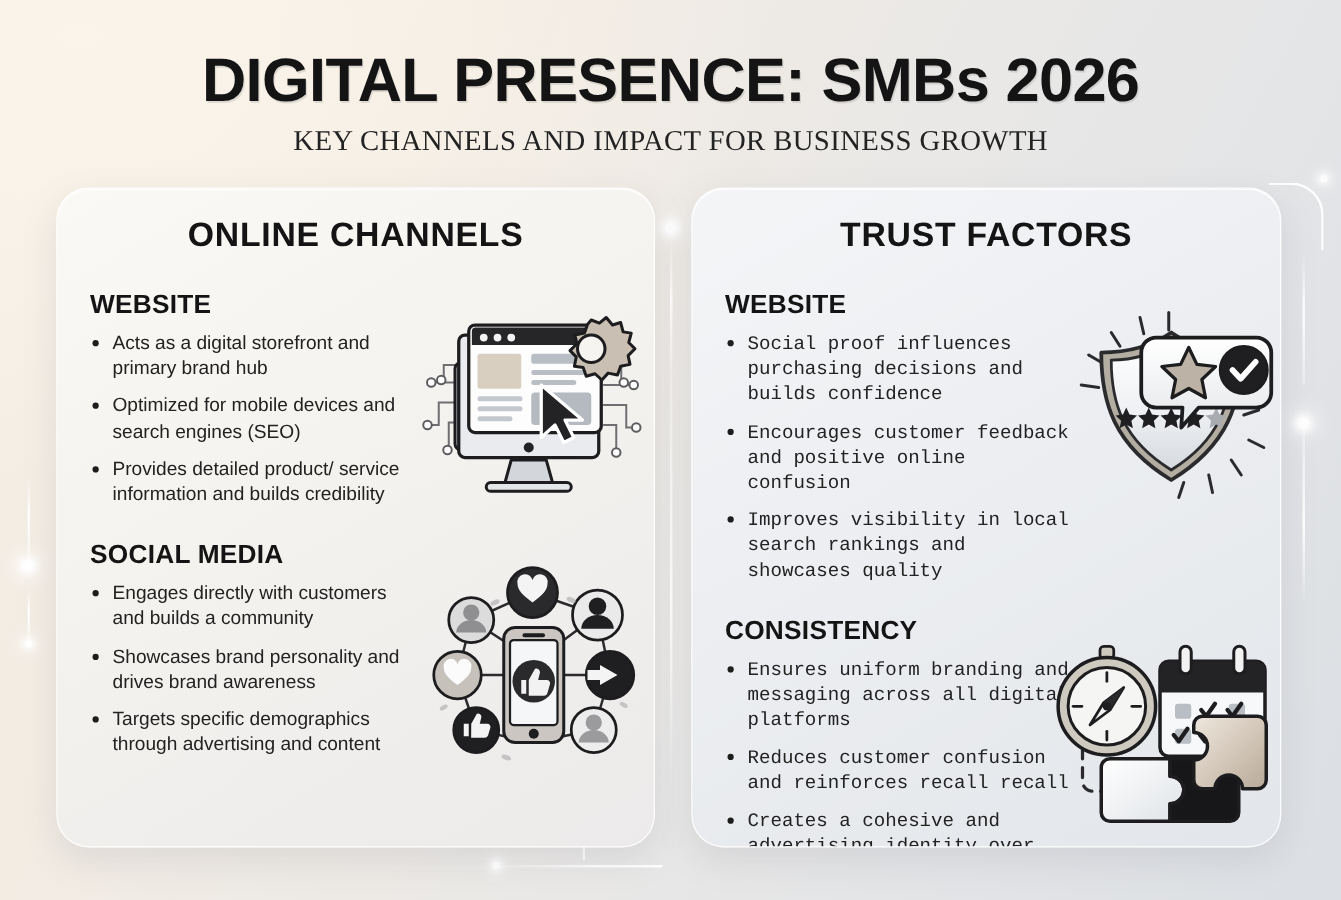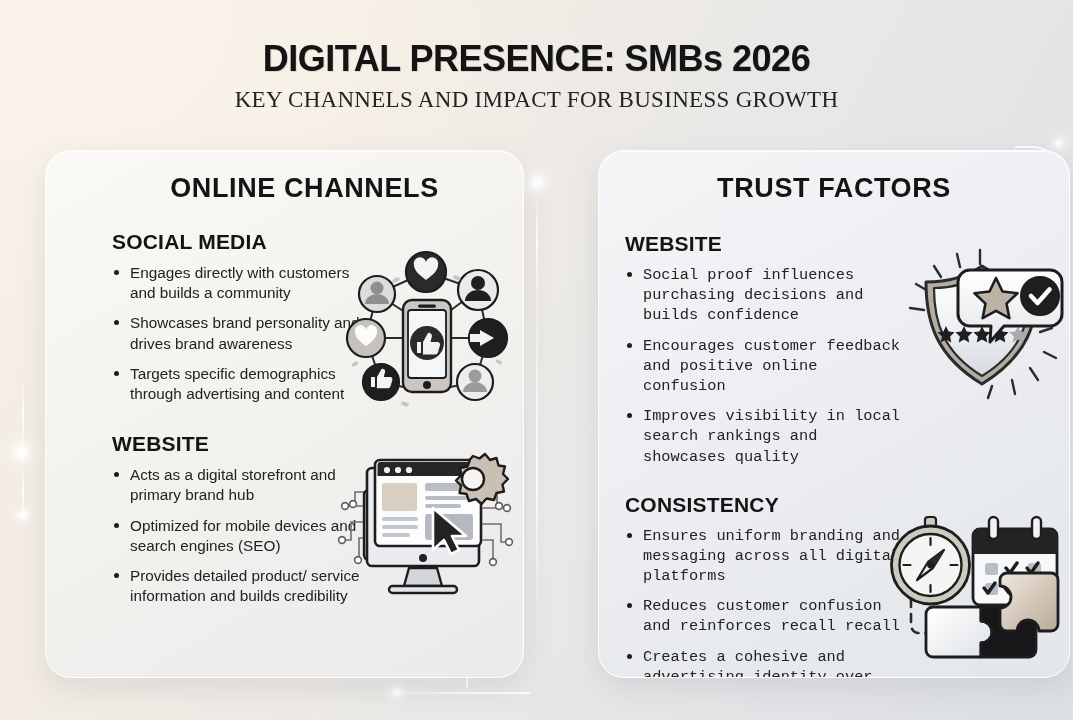--- a/index.html
+++ b/index.html
@@ -41,41 +41,41 @@
   }
   .corner-trace-tr {
     border:2px solid rgba(255,255,255,.9);
     border-bottom:none; border-left:none;
     filter:blur(.3px);
   }
 
   
   .header { position:absolute; top:0; left:0; width:1073px; text-align:center; padding-top:40px; }
   .title {
-    font-size:36px; font-weight:bold; letter-spacing:-0.5px;
+    font-size:49px; font-weight:bold; letter-spacing:-0.5px;
     color:#141414; line-height:1.05;
     text-shadow:1px 1px 0 rgba(0,0,0,.10);
   }
   .subtitle {
     margin-top:9px; font-size:23px; font-weight:500;
     letter-spacing:.3px; color:#232323;font-family:Liberation Serif, serif;
   }
 
   
   .card {
     position:absolute; top:150px; height:528px;
     border-radius:26px;
     border:1.5px solid rgba(255,255,255,.85);
     box-shadow:0 10px 28px rgba(120,120,130,.16), 0 1px 0 rgba(255,255,255,.9) inset;
     overflow:hidden;
   }
   .card-left  { left:45px;  width:479px;
-    background:linear-gradient(150deg,#fbf9f5 0%, #f5f3ef 40%, #eceaea 100%);padding-left:40px; }
+    background:linear-gradient(150deg,#fbf9f5 0%, #f5f3ef 40%, #eceaea 100%); }
   .card-right { left:553px; width:472px;
-    background:linear-gradient(150deg,#f4f5f7 0%, #eceef1 45%, #e3e6ea 100%);margin-left:45px; }
+    background:linear-gradient(150deg,#f4f5f7 0%, #eceef1 45%, #e3e6ea 100%); }
 
   .card-title {
     text-align:center; font-size:27px; font-weight:bold;
     letter-spacing:.6px; color:#141414; margin-top:22px;
   }
 
   .section { position:relative; padding:0 22px 0 26px; }
   .sec-1 { margin-top:28px; }
   .sec-2 { margin-top:26px; }
 
@@ -127,20 +127,88 @@
 
 <div class="deco glow-dot sm" style="left:1056px; top:140px; opacity:.85;"></div>
 
 <div class="header">
   <div class="title">DIGITAL PRESENCE: SMBs 2026</div>
   <div class="subtitle">KEY CHANNELS AND IMPACT FOR BUSINESS GROWTH</div>
 </div>
 
 <div class="card card-left">
   <div class="card-title">ONLINE CHANNELS</div>
+
+  <div class="section sec-1">
+    <div class="sec-head">WEBSITE</div>
+    <ul class="bullets">
+      <li>Acts as a digital storefront and primary brand hub</li>
+      <li>Optimized for mobile devices and search engines (SEO)</li>
+      <li>Provides detailed product/ service information and builds credibility</li>
+    </ul>
+
+    <div class="icon-slot slot-web">
+      <svg viewBox="0 0 180 160">
+
+        <g stroke="#6f6f72" stroke-width="1.6" fill="none" stroke-linecap="round">
+          <path d="M36 42 h-14 v10"></path>
+            <path d="M36 56 h-22"></path>
+          <path d="M36 72 h-18 v18 h-8"></path>
+            <path d="M36 88 h-10 v20"></path>
+          <path d="M150 44 h14 v10"></path>
+            <path d="M150 58 h22"></path>
+          <path d="M150 74 h18 v18 h6"></path>
+            <path d="M150 90 h10 v20"></path>
+        </g>
+        <g fill="#fff" stroke="#5e5e61" stroke-width="1.6">
+          <circle cx="20" cy="54" r="3.4"></circle>
+            <circle cx="12" cy="56" r="3.4"></circle>
+          <circle cx="9" cy="90" r="3.4"></circle>
+            <circle cx="25" cy="110" r="3.4"></circle>
+          <circle cx="166" cy="56" r="3.4"></circle>
+            <circle cx="174" cy="58" r="3.4"></circle>
+          <circle cx="176" cy="92" r="3.4"></circle>
+            <circle cx="160" cy="112" r="3.4"></circle>
+        </g>
+
+        <rect x="31" y="40" width="112" height="70" rx="5" fill="#cfd2d6" stroke="#1d1d1f" stroke-width="2.4"></rect>
+
+        <rect x="34" y="18" width="112" height="98" rx="5" fill="#e9ebee" stroke="#1d1d1f" stroke-width="2.6"></rect>
+
+        <rect x="42" y="10" width="106" height="86" rx="5" fill="#fdfdfd" stroke="#1d1d1f" stroke-width="2.6"></rect>
+        <path d="M44.5 15 a3 3 0 0 1 3-3 h96 a3 3 0 0 1 3 3 v11 h-102 z" fill="#262629"></path>
+        <circle cx="54" cy="20" r="3.1" fill="#f2f2f2"></circle>
+          <circle cx="65" cy="20" r="3.1" fill="#f2f2f2"></circle>
+          <circle cx="76" cy="20" r="3.1" fill="#f2f2f2"></circle>
+        <rect x="49" y="33" width="35" height="28" rx="2" fill="#d9cfc1"></rect>
+        <g fill="#b9bec4">
+          <rect x="92" y="33" width="48" height="8" rx="2"></rect>
+          <rect x="92" y="46" width="48" height="4" rx="2"></rect>
+          <rect x="92" y="54" width="36" height="4" rx="2"></rect>
+        </g>
+        <g fill="#c3c8ce">
+          <rect x="49" y="67" width="36" height="4" rx="2"></rect>
+          <rect x="49" y="75" width="36" height="4" rx="2"></rect>
+          <rect x="49" y="83" width="28" height="4" rx="2"></rect>
+        </g>
+        <rect x="92" y="64" width="48" height="26" rx="3" fill="#b5bac0"></rect>
+
+        <g transform="translate(140,33)">
+          <path d="M0,-27 L6.5,-24.5 L12,-29 L17,-23 L23.5,-25 L25.5,-17.5 L32,-16.5 L30,-9 L35,-4 L29.5,1.5 L31,8.5 L23.5,10 L21,17 L13.5,15.5 L8.5,21 L3,16 L-4,18 L-6.5,11 L-13.5,10 L-12,2.5 L-17,-2.5 L-11.5,-8 L-13,-15 L-5.5,-16.5 L-3,-23.5 Z" fill="#c9bfb2" stroke="#1d1d1f" stroke-width="2.4" stroke-linejoin="round"></path>
+          <circle cx="0" cy="-4" r="11" fill="#f6f4f1" stroke="#1d1d1f" stroke-width="2.4"></circle>
+        </g>
+
+        <path d="M100 58 L100 100 L111 90 L118 104 L126 100 L119 86 L133 86 Z" fill="#232326" stroke="#fff" stroke-width="2.6" stroke-linejoin="round"></path>
+
+        <circle cx="90" cy="108" r="4" fill="#232326"></circle>
+        <path d="M76 118 h28 l5 18 h-38 z" fill="#d3d7db" stroke="#1d1d1f" stroke-width="2.4" stroke-linejoin="round"></path>
+        <rect x="56" y="136" width="68" height="7" rx="3.5" fill="#e4e7ea" stroke="#1d1d1f" stroke-width="2.4"></rect>
+      </svg>
+    </div>
+  </div>
 
   <div class="section sec-2">
     <div class="sec-head">SOCIAL MEDIA</div>
     <ul class="bullets">
       <li>Engages directly with customers and builds a community</li>
       <li>Showcases brand personality and drives brand awareness</li>
       <li>Targets specific demographics through advertising and content</li>
     </ul>
 
     <div class="icon-slot slot-social">
@@ -195,88 +263,20 @@
         <g fill="#a9a9ac" opacity=".6">
           <ellipse cx="63" cy="34" rx="4" ry="2" transform="rotate(-25 63 34)"></ellipse>
           <ellipse cx="124" cy="32" rx="4" ry="2" transform="rotate(25 124 32)"></ellipse>
           <ellipse cx="22" cy="118" rx="3.5" ry="1.8" transform="rotate(-30 22 118)"></ellipse>
           <ellipse cx="166" cy="116" rx="3.5" ry="1.8" transform="rotate(30 166 116)"></ellipse>
           <ellipse cx="72" cy="158" rx="4" ry="2" transform="rotate(20 72 158)"></ellipse>
         </g>
       </svg>
     </div>
   </div>
-
-  <div class="section sec-1">
-    <div class="sec-head">WEBSITE</div>
-    <ul class="bullets">
-      <li>Acts as a digital storefront and primary brand hub</li>
-      <li>Optimized for mobile devices and search engines (SEO)</li>
-      <li>Provides detailed product/ service information and builds credibility</li>
-    </ul>
-
-    <div class="icon-slot slot-web">
-      <svg viewBox="0 0 180 160">
-
-        <g stroke="#6f6f72" stroke-width="1.6" fill="none" stroke-linecap="round">
-          <path d="M36 42 h-14 v10"></path>
-            <path d="M36 56 h-22"></path>
-          <path d="M36 72 h-18 v18 h-8"></path>
-            <path d="M36 88 h-10 v20"></path>
-          <path d="M150 44 h14 v10"></path>
-            <path d="M150 58 h22"></path>
-          <path d="M150 74 h18 v18 h6"></path>
-            <path d="M150 90 h10 v20"></path>
-        </g>
-        <g fill="#fff" stroke="#5e5e61" stroke-width="1.6">
-          <circle cx="20" cy="54" r="3.4"></circle>
-            <circle cx="12" cy="56" r="3.4"></circle>
-          <circle cx="9" cy="90" r="3.4"></circle>
-            <circle cx="25" cy="110" r="3.4"></circle>
-          <circle cx="166" cy="56" r="3.4"></circle>
-            <circle cx="174" cy="58" r="3.4"></circle>
-          <circle cx="176" cy="92" r="3.4"></circle>
-            <circle cx="160" cy="112" r="3.4"></circle>
-        </g>
-
-        <rect x="31" y="40" width="112" height="70" rx="5" fill="#cfd2d6" stroke="#1d1d1f" stroke-width="2.4"></rect>
-
-        <rect x="34" y="18" width="112" height="98" rx="5" fill="#e9ebee" stroke="#1d1d1f" stroke-width="2.6"></rect>
-
-        <rect x="42" y="10" width="106" height="86" rx="5" fill="#fdfdfd" stroke="#1d1d1f" stroke-width="2.6"></rect>
-        <path d="M44.5 15 a3 3 0 0 1 3-3 h96 a3 3 0 0 1 3 3 v11 h-102 z" fill="#262629"></path>
-        <circle cx="54" cy="20" r="3.1" fill="#f2f2f2"></circle>
-          <circle cx="65" cy="20" r="3.1" fill="#f2f2f2"></circle>
-          <circle cx="76" cy="20" r="3.1" fill="#f2f2f2"></circle>
-        <rect x="49" y="33" width="35" height="28" rx="2" fill="#d9cfc1"></rect>
-        <g fill="#b9bec4">
-          <rect x="92" y="33" width="48" height="8" rx="2"></rect>
-          <rect x="92" y="46" width="48" height="4" rx="2"></rect>
-          <rect x="92" y="54" width="36" height="4" rx="2"></rect>
-        </g>
-        <g fill="#c3c8ce">
-          <rect x="49" y="67" width="36" height="4" rx="2"></rect>
-          <rect x="49" y="75" width="36" height="4" rx="2"></rect>
-          <rect x="49" y="83" width="28" height="4" rx="2"></rect>
-        </g>
-        <rect x="92" y="64" width="48" height="26" rx="3" fill="#b5bac0"></rect>
-
-        <g transform="translate(140,33)">
-          <path d="M0,-27 L6.5,-24.5 L12,-29 L17,-23 L23.5,-25 L25.5,-17.5 L32,-16.5 L30,-9 L35,-4 L29.5,1.5 L31,8.5 L23.5,10 L21,17 L13.5,15.5 L8.5,21 L3,16 L-4,18 L-6.5,11 L-13.5,10 L-12,2.5 L-17,-2.5 L-11.5,-8 L-13,-15 L-5.5,-16.5 L-3,-23.5 Z" fill="#c9bfb2" stroke="#1d1d1f" stroke-width="2.4" stroke-linejoin="round"></path>
-          <circle cx="0" cy="-4" r="11" fill="#f6f4f1" stroke="#1d1d1f" stroke-width="2.4"></circle>
-        </g>
-
-        <path d="M100 58 L100 100 L111 90 L118 104 L126 100 L119 86 L133 86 Z" fill="#232326" stroke="#fff" stroke-width="2.6" stroke-linejoin="round"></path>
-
-        <circle cx="90" cy="108" r="4" fill="#232326"></circle>
-        <path d="M76 118 h28 l5 18 h-38 z" fill="#d3d7db" stroke="#1d1d1f" stroke-width="2.4" stroke-linejoin="round"></path>
-        <rect x="56" y="136" width="68" height="7" rx="3.5" fill="#e4e7ea" stroke="#1d1d1f" stroke-width="2.4"></rect>
-      </svg>
-    </div>
-  </div>
 </div>
 
 <div class="card card-right">
   <div class="card-title">TRUST FACTORS</div>
 
   <div class="section sec-1">
     <div class="sec-head">WEBSITE</div>
     <ul class="bullets">
       <li>Social proof influences purchasing decisions and builds confidence</li>
       <li>Encourages customer feedback and positive online confusion</li>

